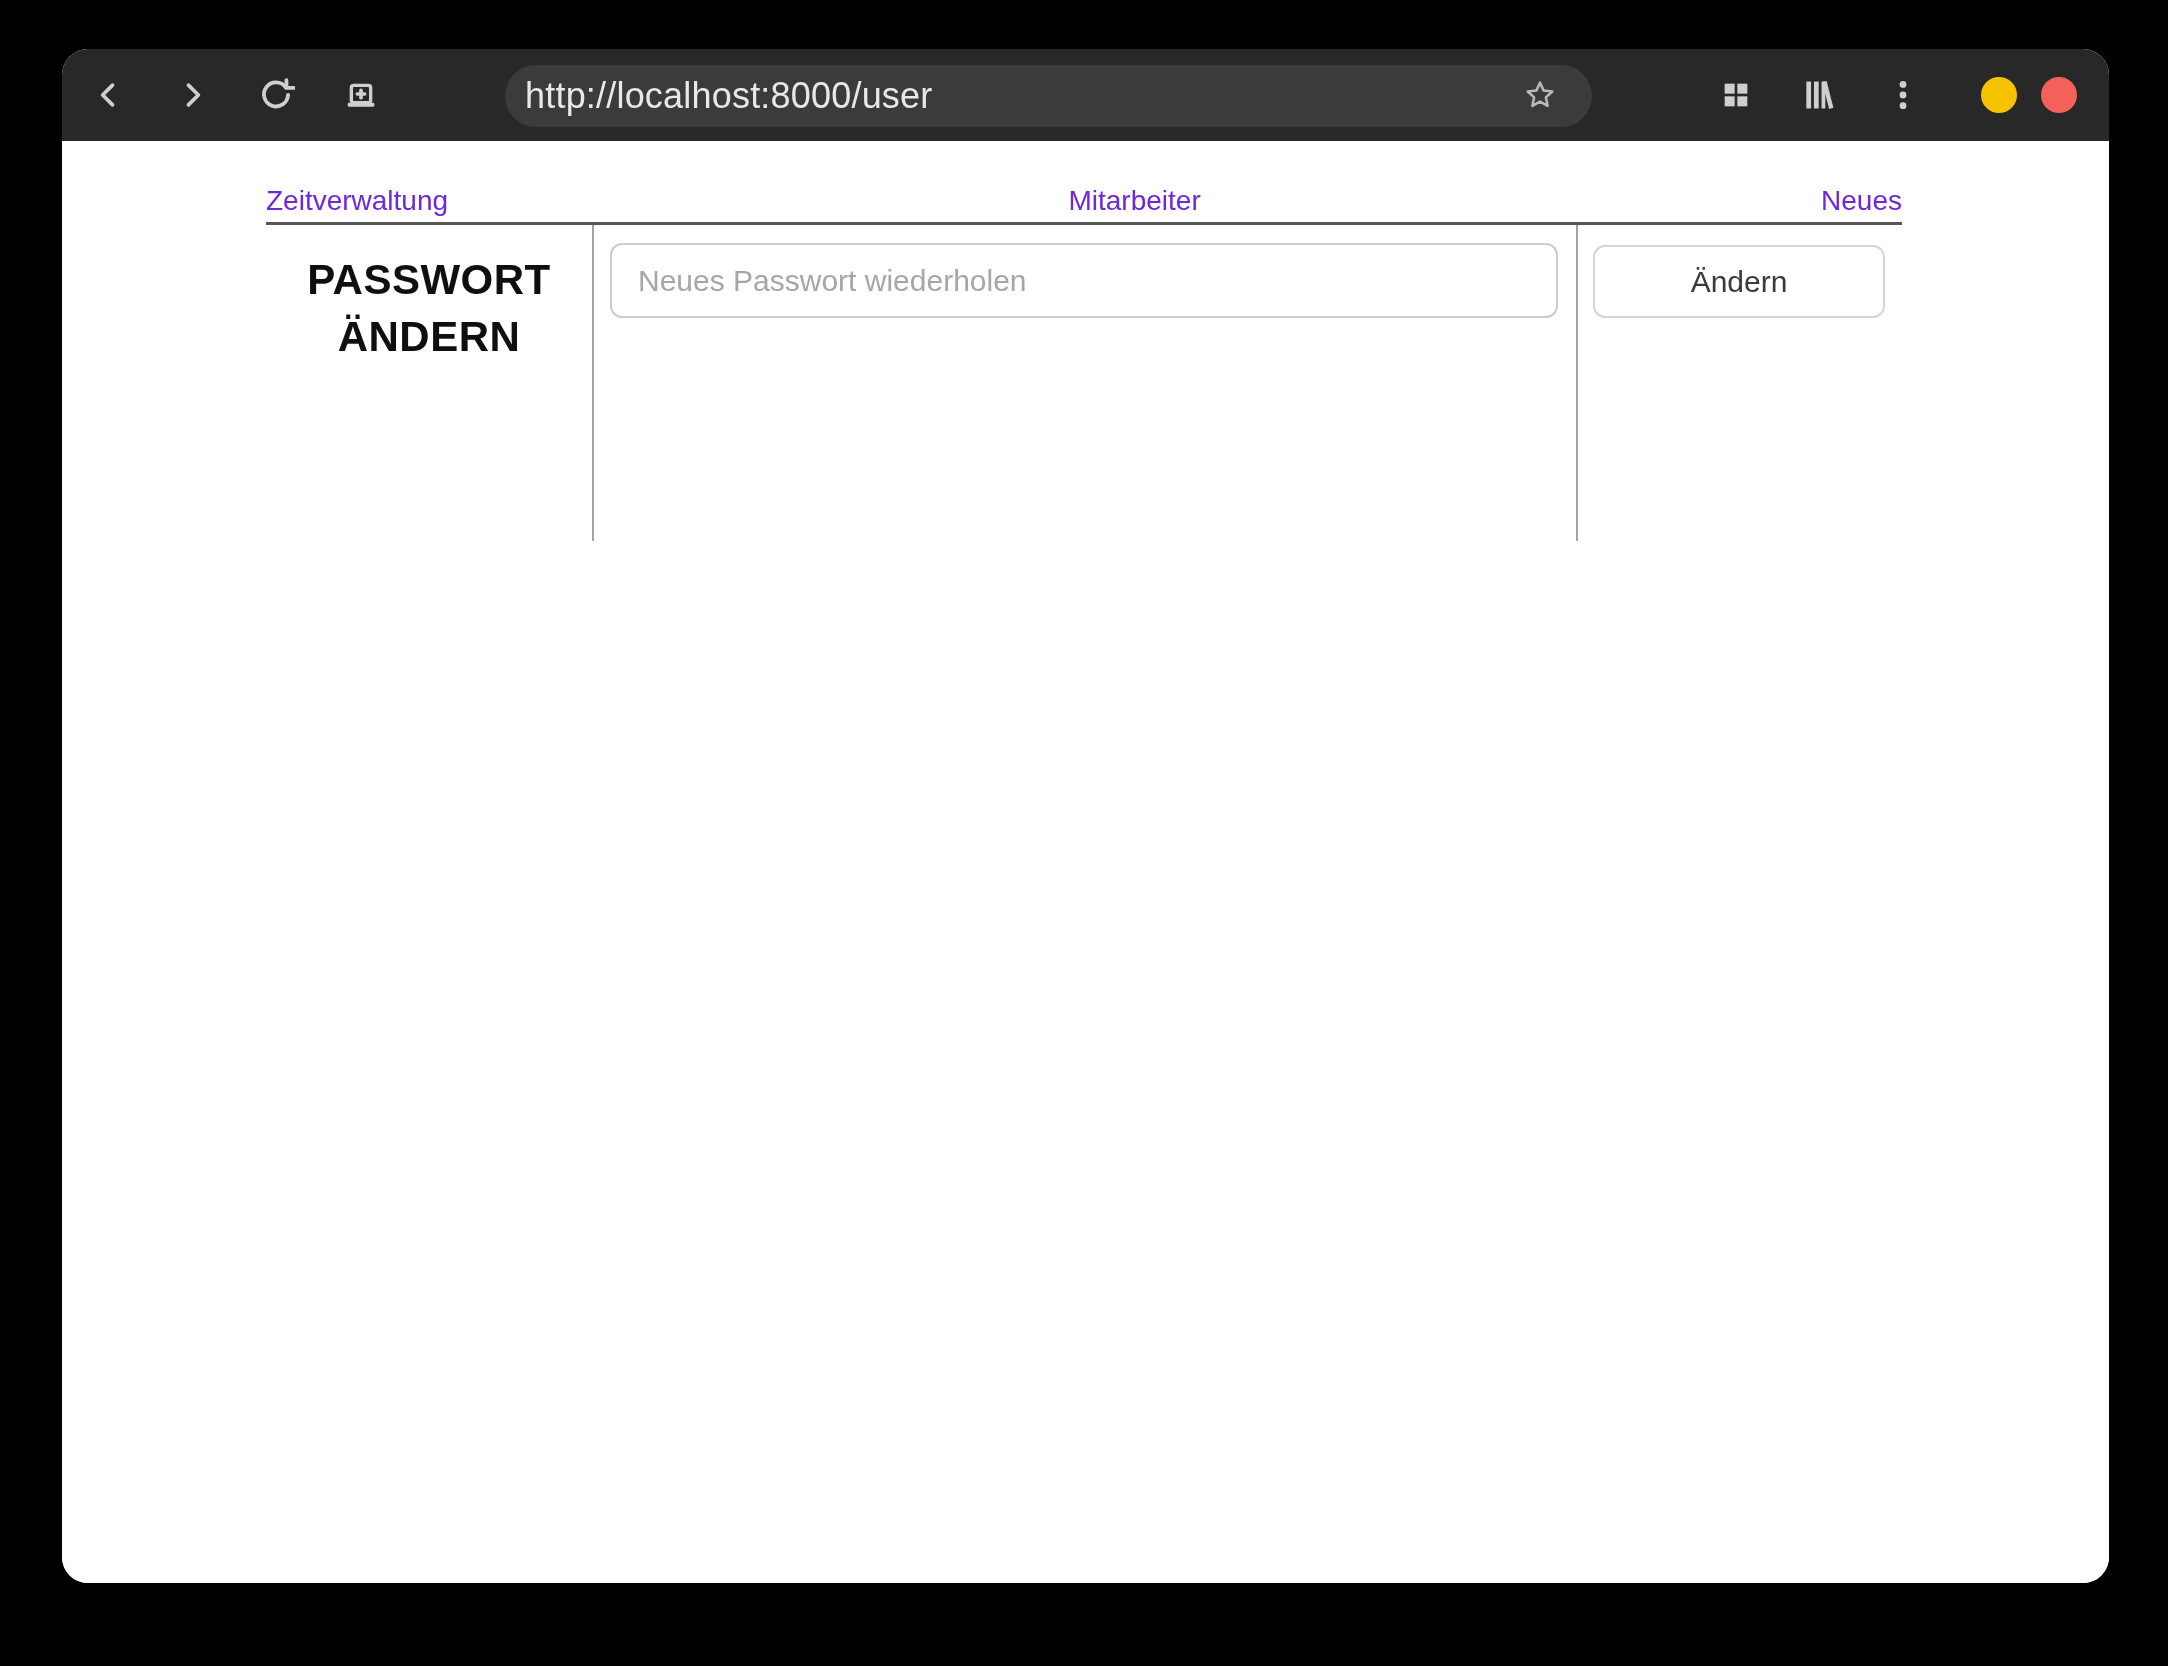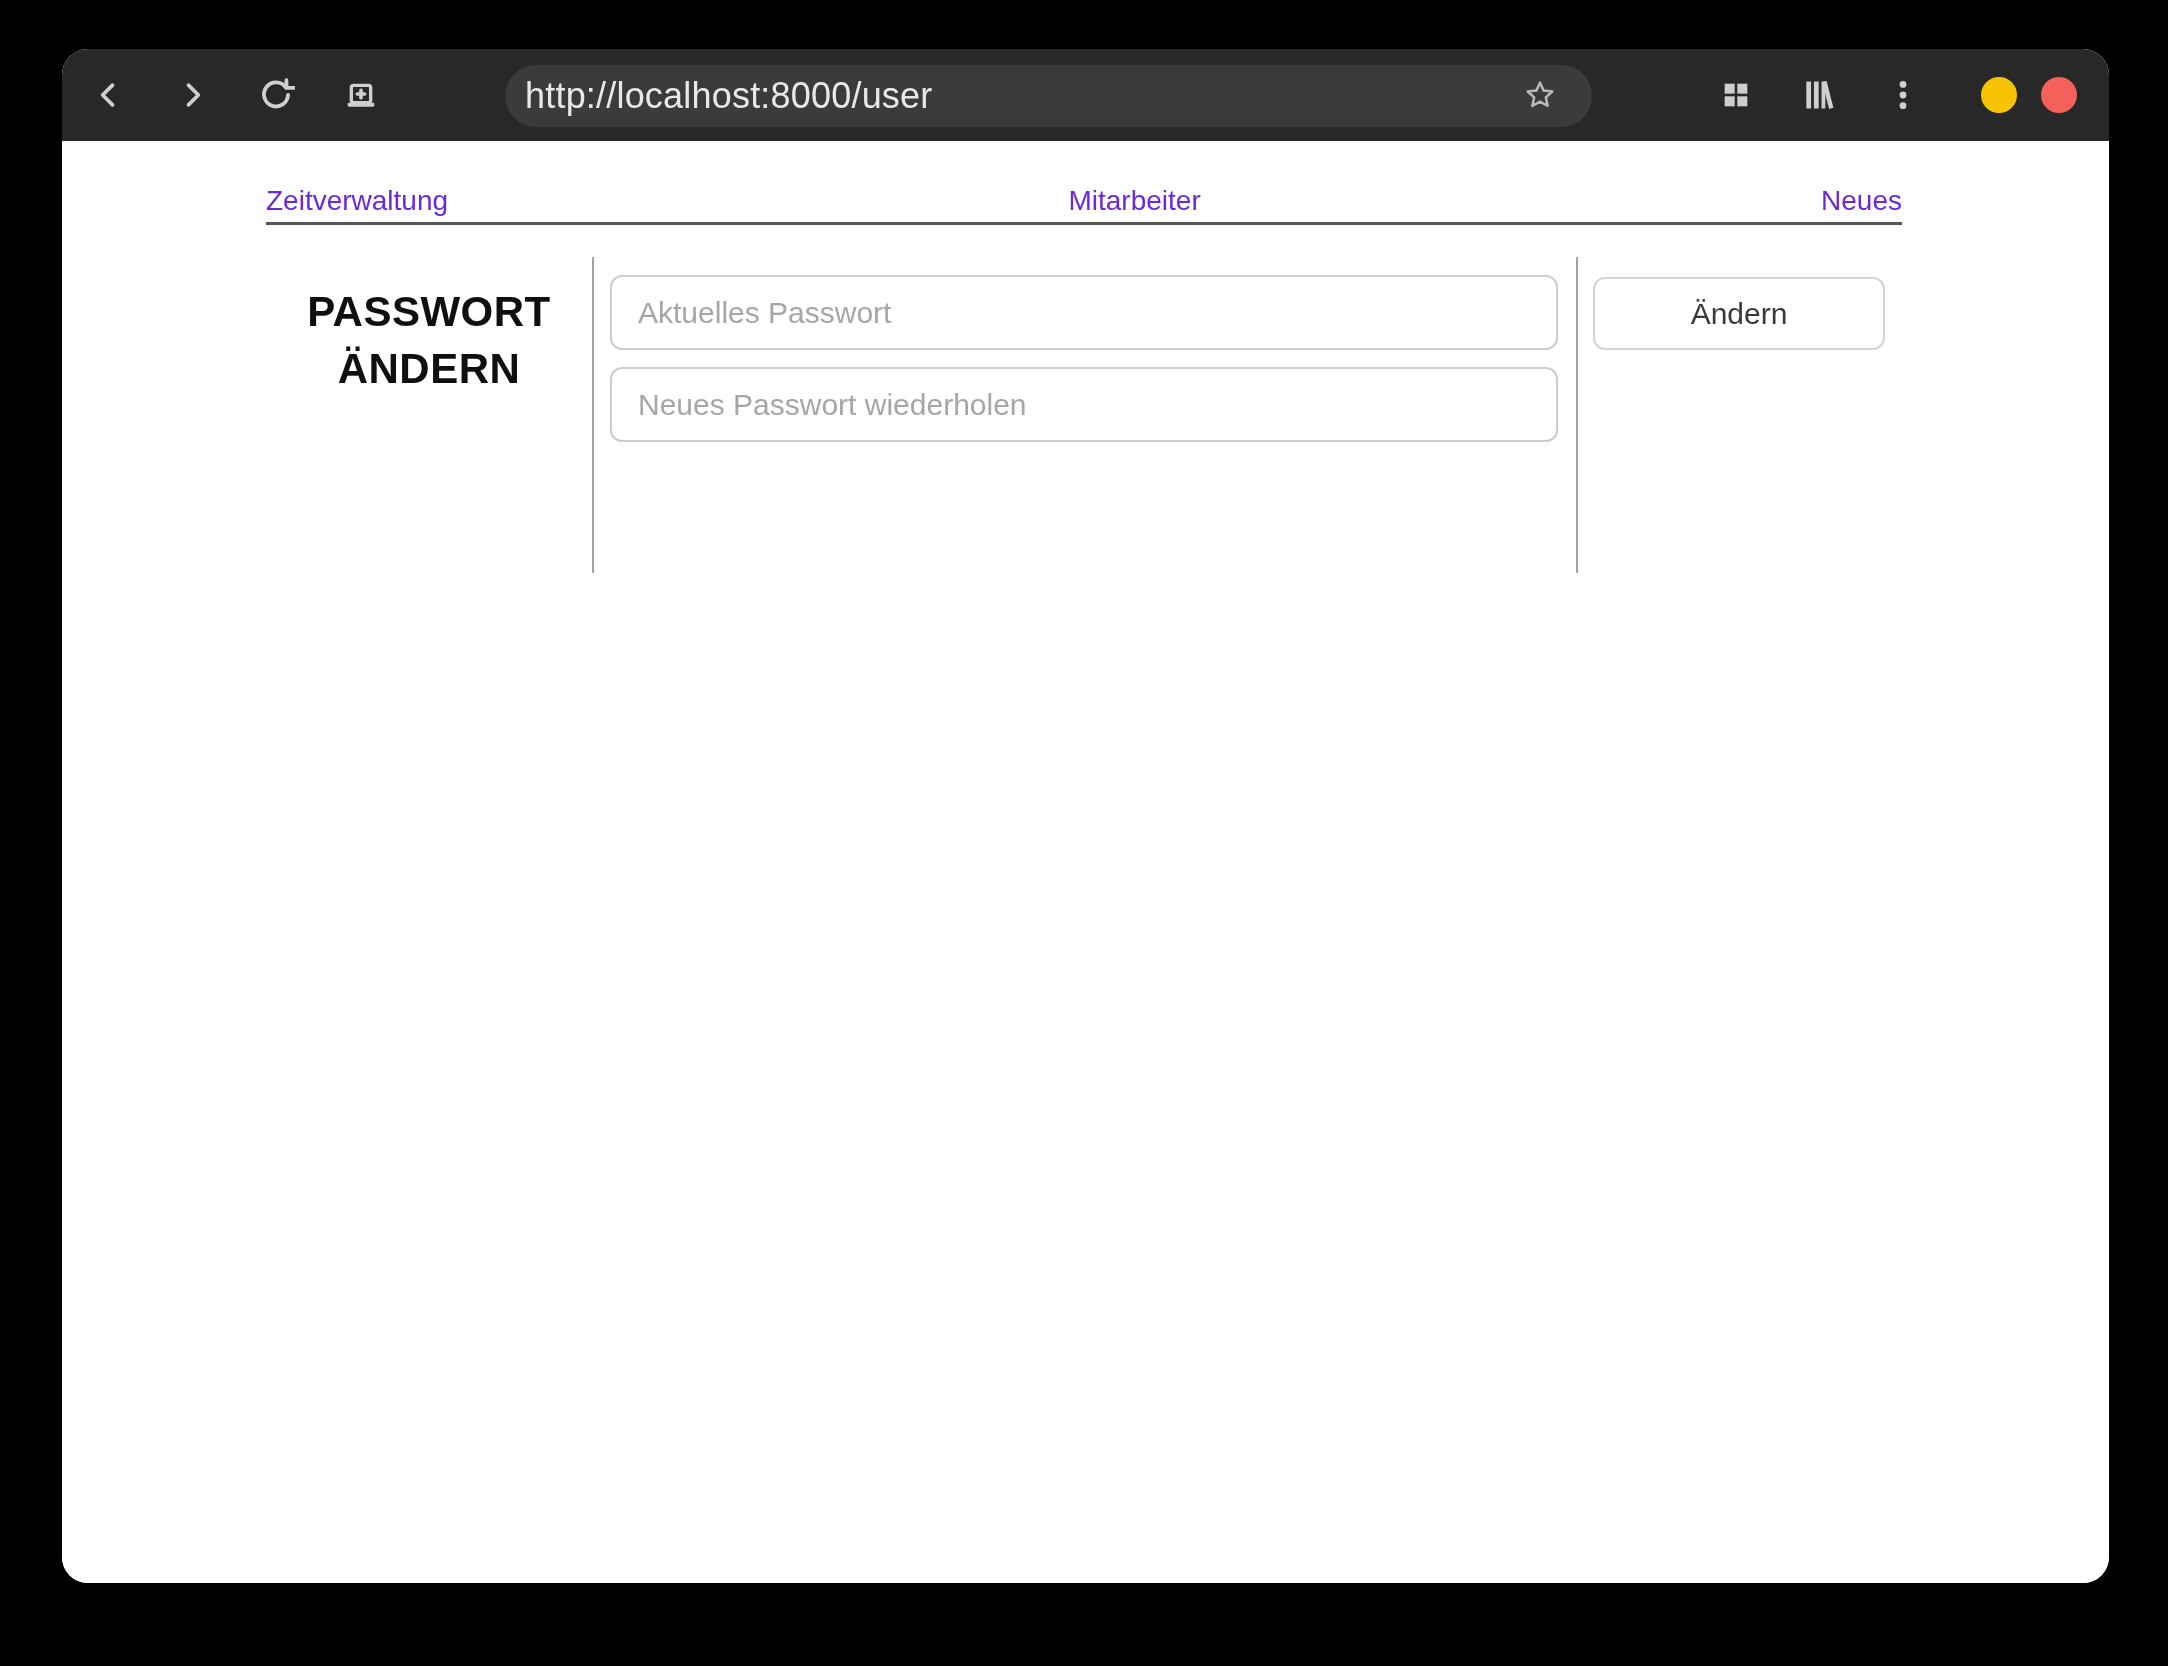--- a/index.html
+++ b/index.html
@@ -42,21 +42,21 @@
   .content{position:absolute;left:0;top:92px;width:100%;height:1442px;background:#fff;}
   .nav{
     margin-left:204px;width:1636px;height:84px;
     display:flex;justify-content:space-between;align-items:center;
     border-bottom:3px solid #565656;box-sizing:border-box;
   }
   .nav a{
     font-size:28px;color:#6d28d9;text-decoration:none;cursor:pointer;margin-top:38px;
   }
   .mainrow{
-    margin-left:204px;width:1636px;height:316px;display:flex;box-sizing:border-box;margin-top:32px;
+    margin-left:204px;width:1636px;height:316px;display:flex;box-sizing:border-box;
   }
   .col-head{width:326px;box-sizing:border-box;padding-top:26px;text-align:center;}
   .col-head h1{
     margin:0;font-size:42px;line-height:57px;font-weight:700;color:#0f0f0f;
     letter-spacing:0.5px;
   }
   .col-fields{
     width:986px;box-sizing:border-box;
     border-left:2px solid #a2a2a2;border-right:2px solid #a2a2a2;
     padding:18px 18px 0 16px;
@@ -172,21 +172,20 @@
     </nav>
 
     <div class="mainrow">
 
       <div class="col-head">
         <h1><span>PASSWORT</span><br>
         <span>ÄNDERN</span></h1>
       </div>
 
       <div class="col-fields">
-        <input type="password" placeholder="Aktuelles Passwort" style="">
         <input type="password" placeholder="Neues Passwort wiederholen" style="">
       </div>
 
       <div class="col-action">
         <button class="change-btn">Ändern</button>
       </div>
 
     </div>
   </div>
 </div>

